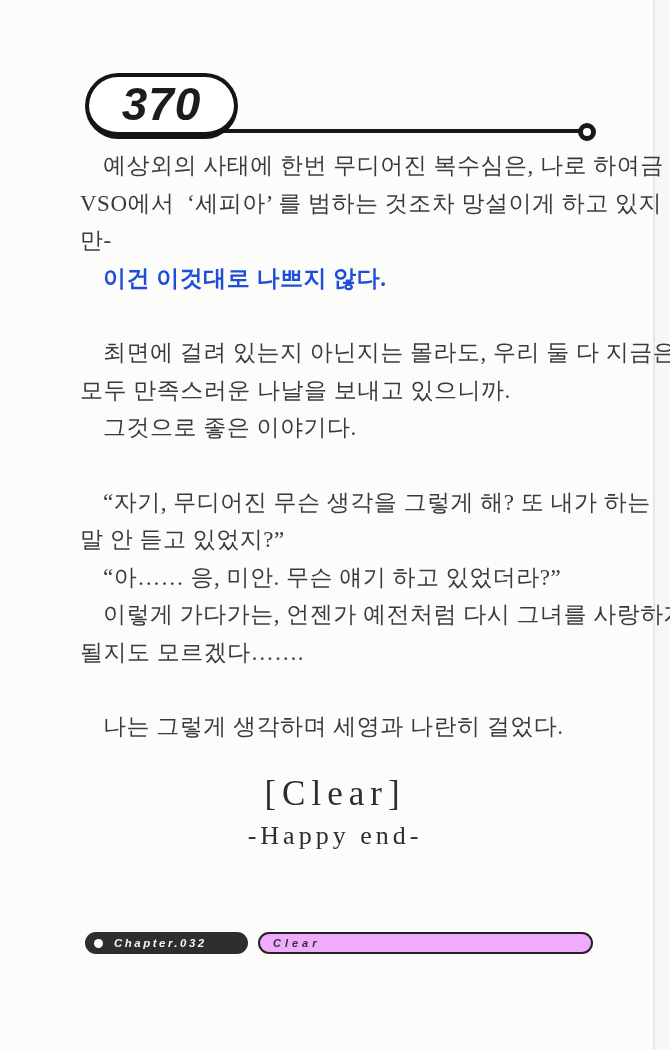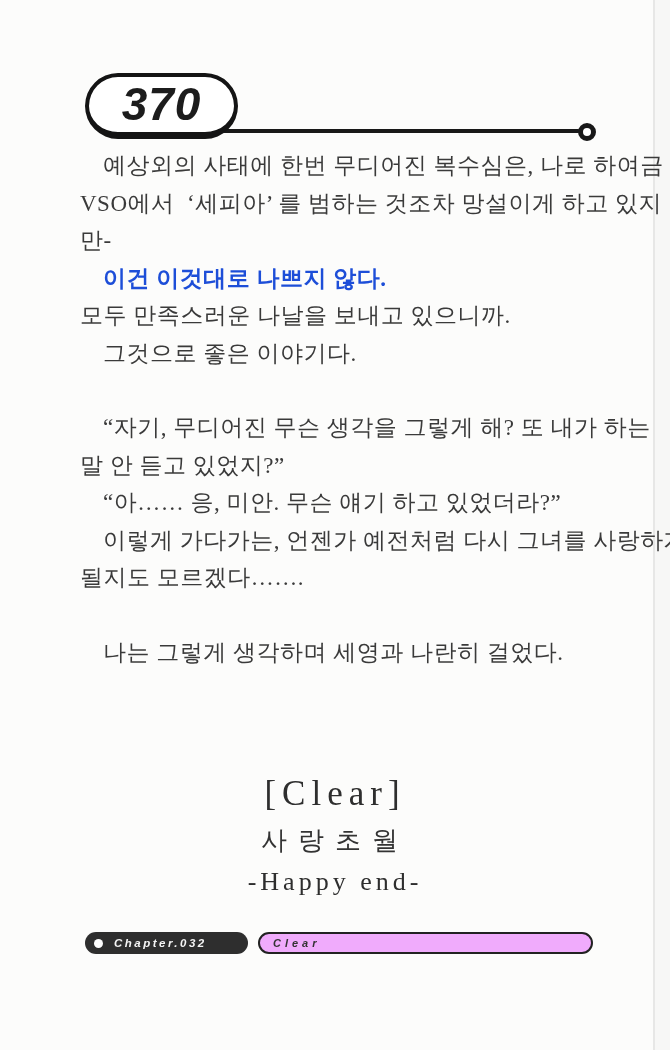--- a/index.html
+++ b/index.html
@@ -166,33 +166,33 @@
   <div class="ring"></div>
   <div class="page-number-pill">
     <span>370</span>
   </div>
 
   <main class="body-text">
     <div class="line indent">예상외의 사태에 한번 무디어진 복수심은, 나로 하여금</div>
     <div class="line">VSO에서  ‘세피아’ 를 범하는 것조차 망설이게 하고 있지</div>
     <div class="line">만-</div>
     <div class="line indent bold">이건 이것대로 나쁘지 않다.</div>
+    <div class="line indent gap">최면에 걸려 있는지 아닌지는 몰라도, 우리 둘 다 지금은</div>
     <div class="line">모두 만족스러운 나날을 보내고 있으니까.</div>
     <div class="line indent">그것으로 좋은 이야기다.</div>
     <div class="line indent gap">“자기, 무디어진 무슨 생각을 그렇게 해? 또 내가 하는</div>
     <div class="line">말 안 듣고 있었지?”</div>
     <div class="line indent">“아…… 응, 미안. 무슨 얘기 하고 있었더라?”</div>
     <div class="line indent">이렇게 가다가는, 언젠가 예전처럼 다시 그녀를 사랑하게</div>
     <div class="line">될지도 모르겠다…….</div>
     <div class="line indent gap">나는 그렇게 생각하며 세영과 나란히 걸었다.</div>
   </main>
 
   <section class="ending">
     <div class="clear-title">[Clear]</div>
-    <div class="work-title">사랑초월</div>
     <div class="happy-end">-Happy end-</div>
   </section>
 
   <footer class="footer">
     <div class="chapter-pill">
       <span class="dot"></span>
       <span class="lbl">Chapter.032</span>
     </div>
     <div class="clear-pill">
       <span class="lbl">Clear</span>

